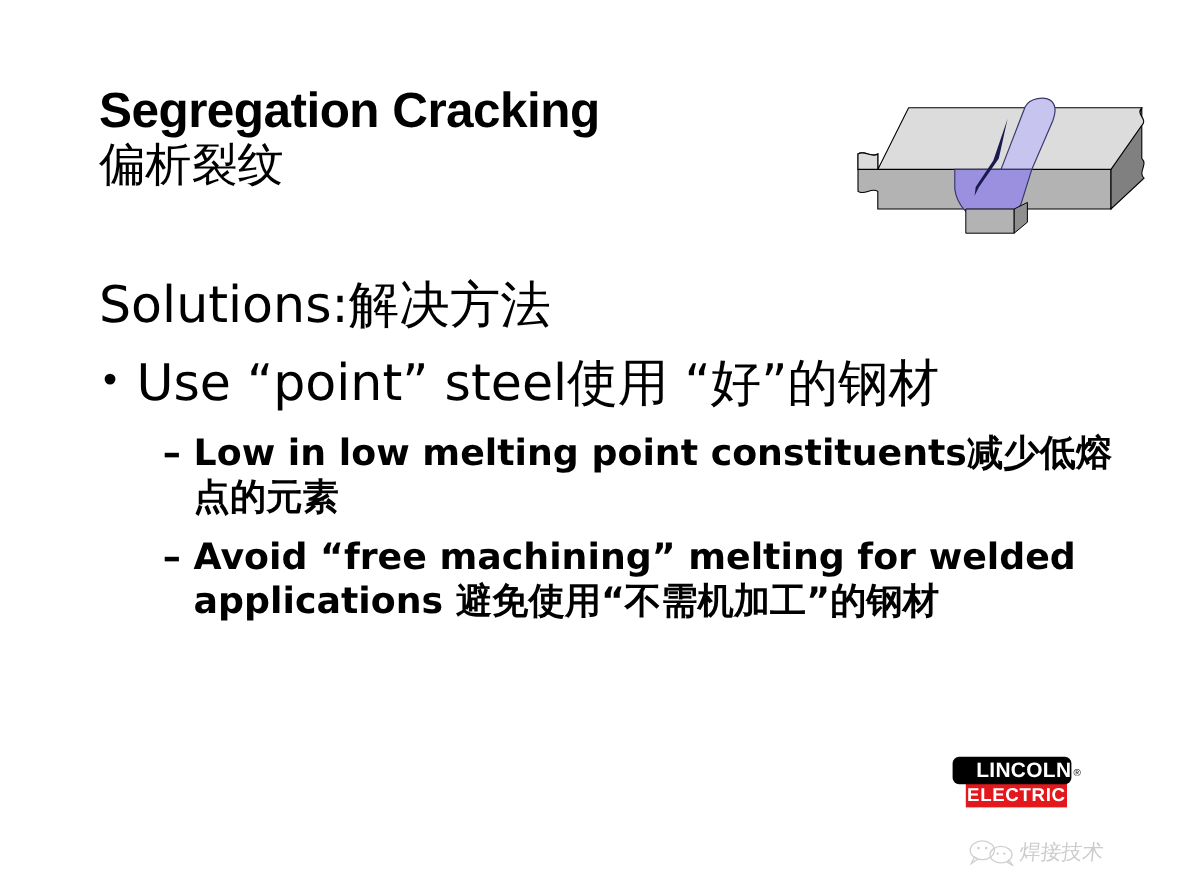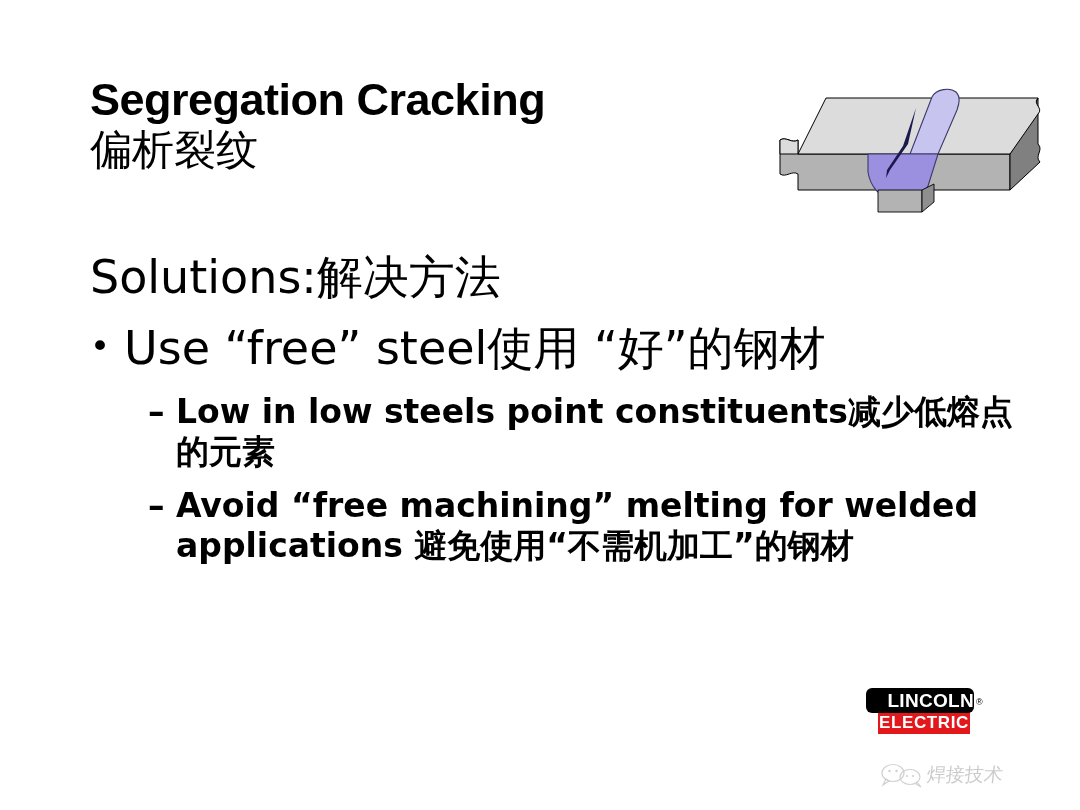--- a/index.html
+++ b/index.html
@@ -196,28 +196,28 @@
       <path d="M 154,46 L 141,84 L 125,108 L 124,116 L 128,108 L 146,82 Z" fill="#1a1a4d"></path>
     </svg>
   </div>
 
   <div class="body-block">
 
     <div class="solutions-line">Solutions:解决方法</div>
 
     <div class="bullet-l1">
       <span class="marker">•</span>
-      <span class="text">Use “free” steel使用 “好”的钢材</span>
+      <span class="text">Use “point” steel使用 “好”的钢材</span>
     </div>
 
     <div class="sub-list">
 
       <div class="bullet-l2">
         <span class="marker">–</span>
-        <span class="text">Low in low steels point constituents减少低熔点的元素</span>
+        <span class="text">Low in low melting point constituents减少低熔点的元素</span>
       </div>
 
       <div class="bullet-l2">
         <span class="marker">–</span>
         <span class="text">Avoid “free machining” melting for welded applications 避免使用“不需机加工”的钢材</span>
       </div>
 
     </div>
   </div>
 

